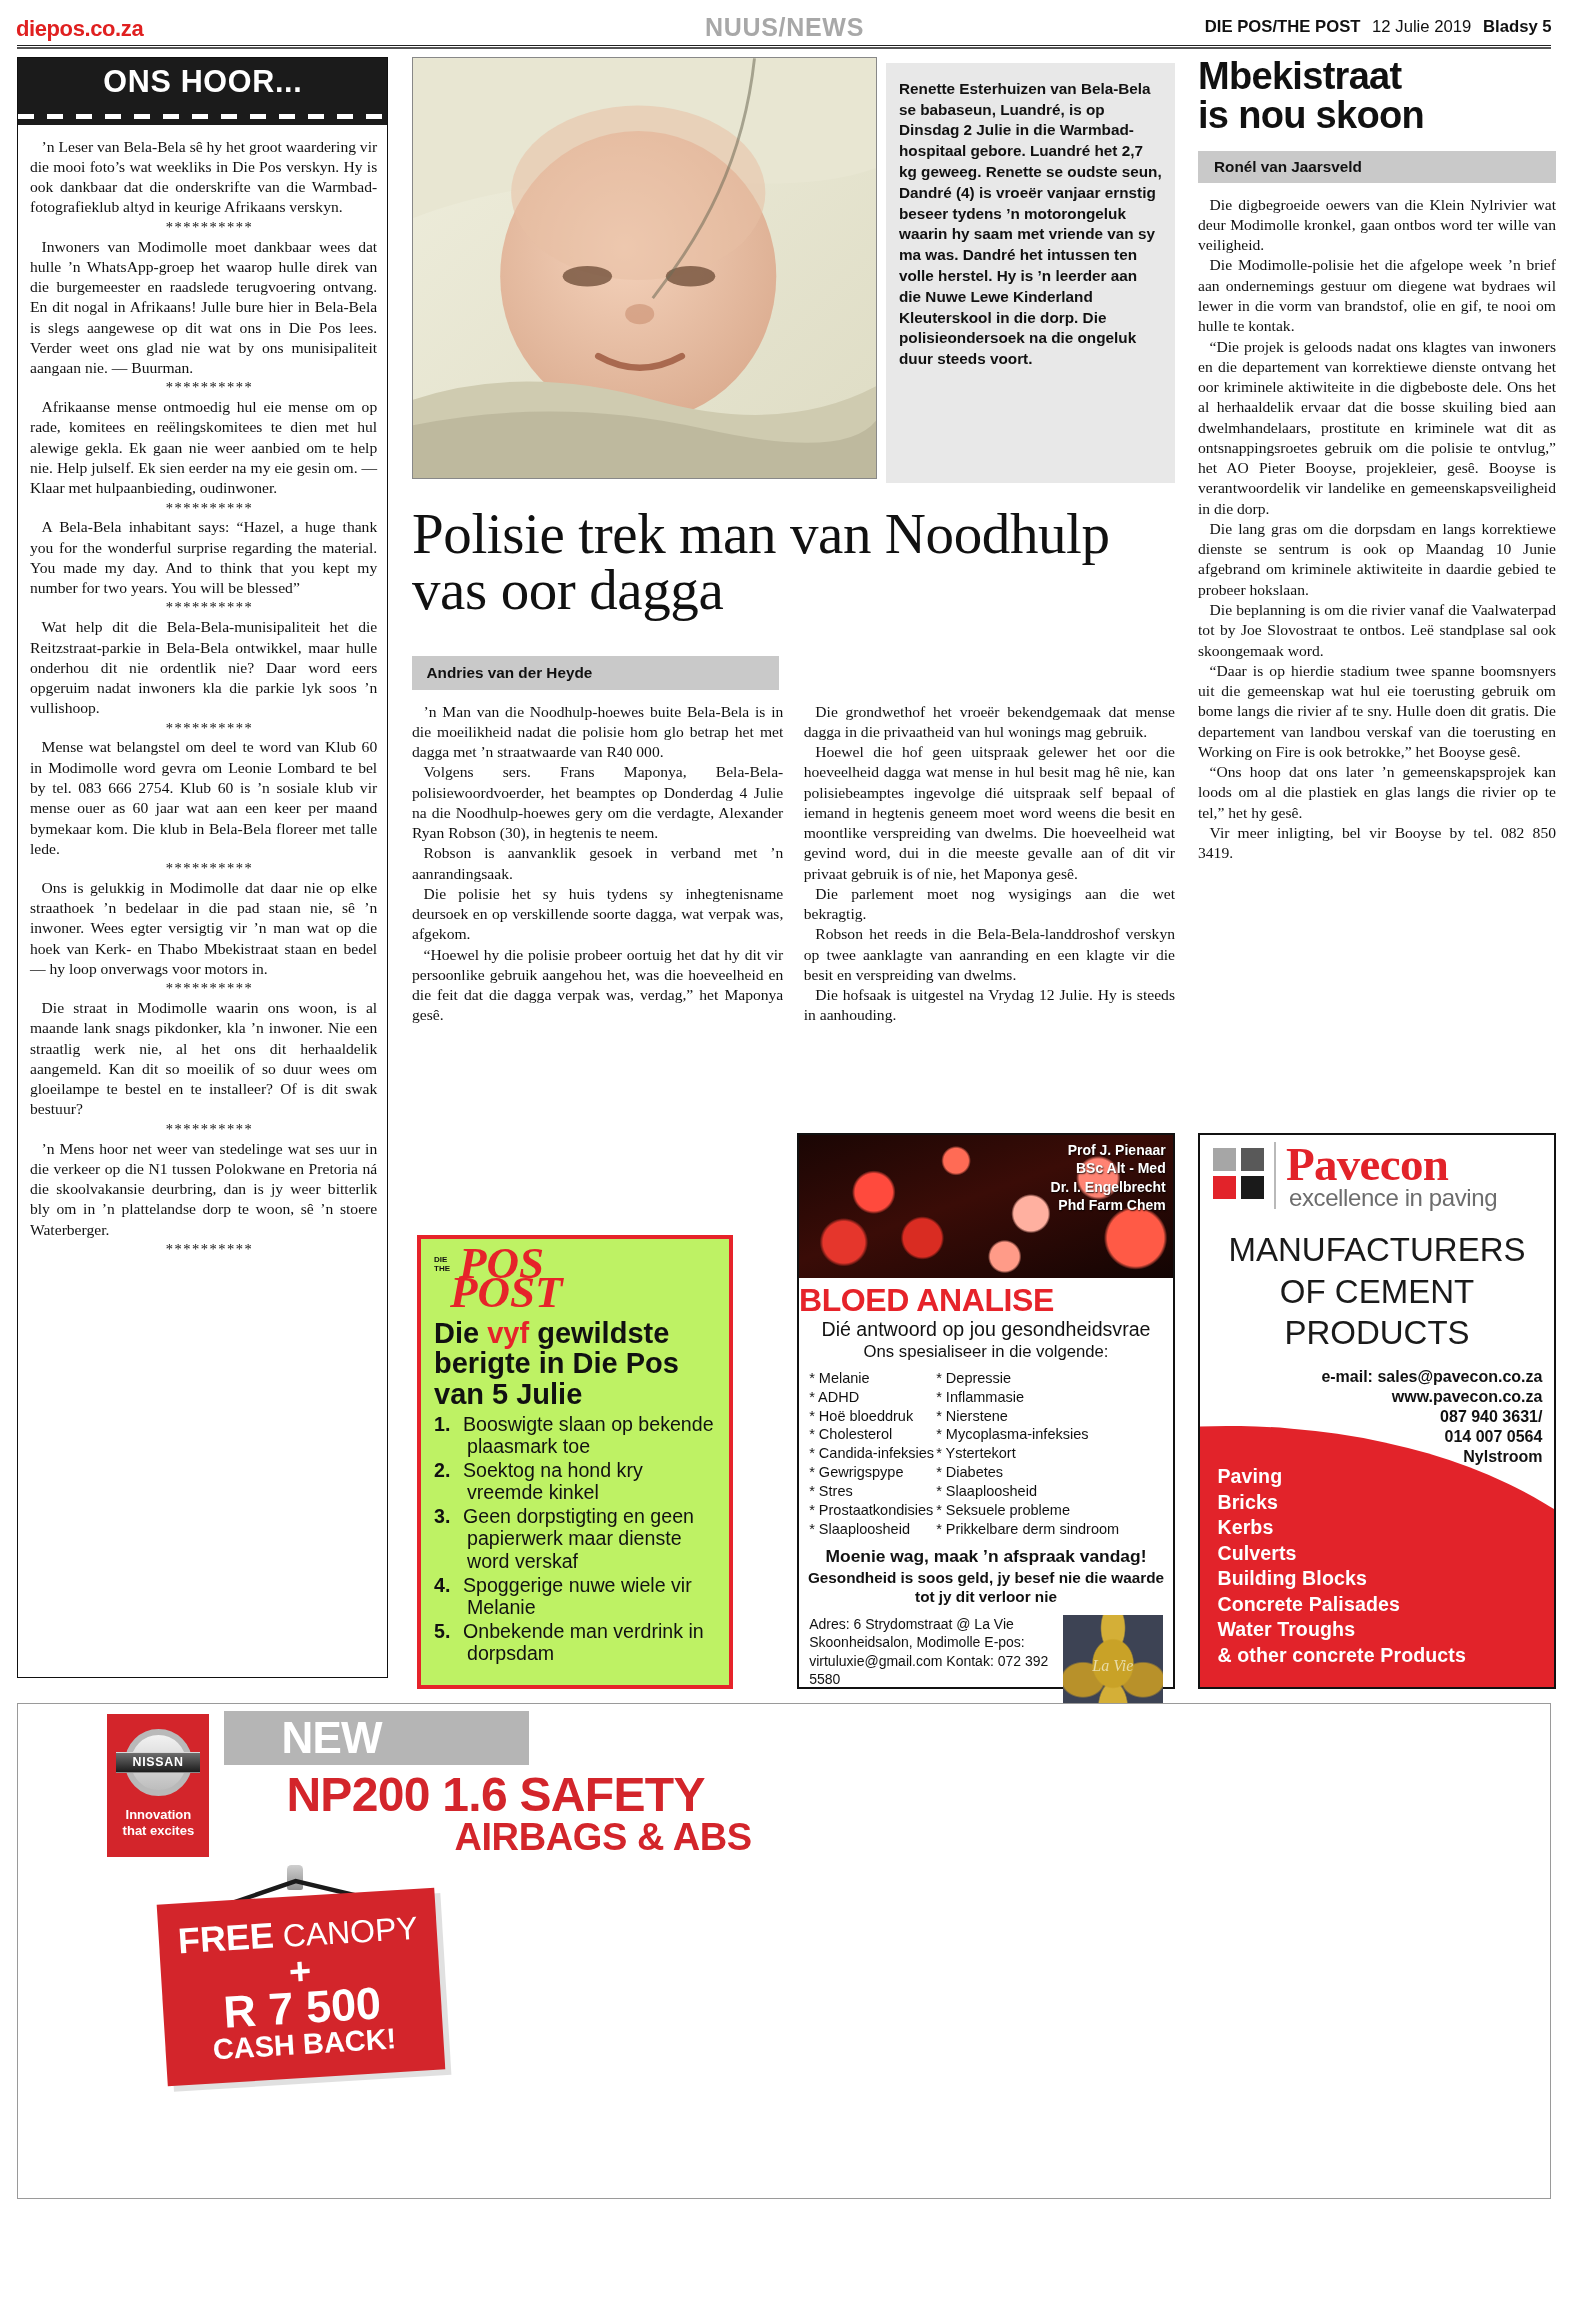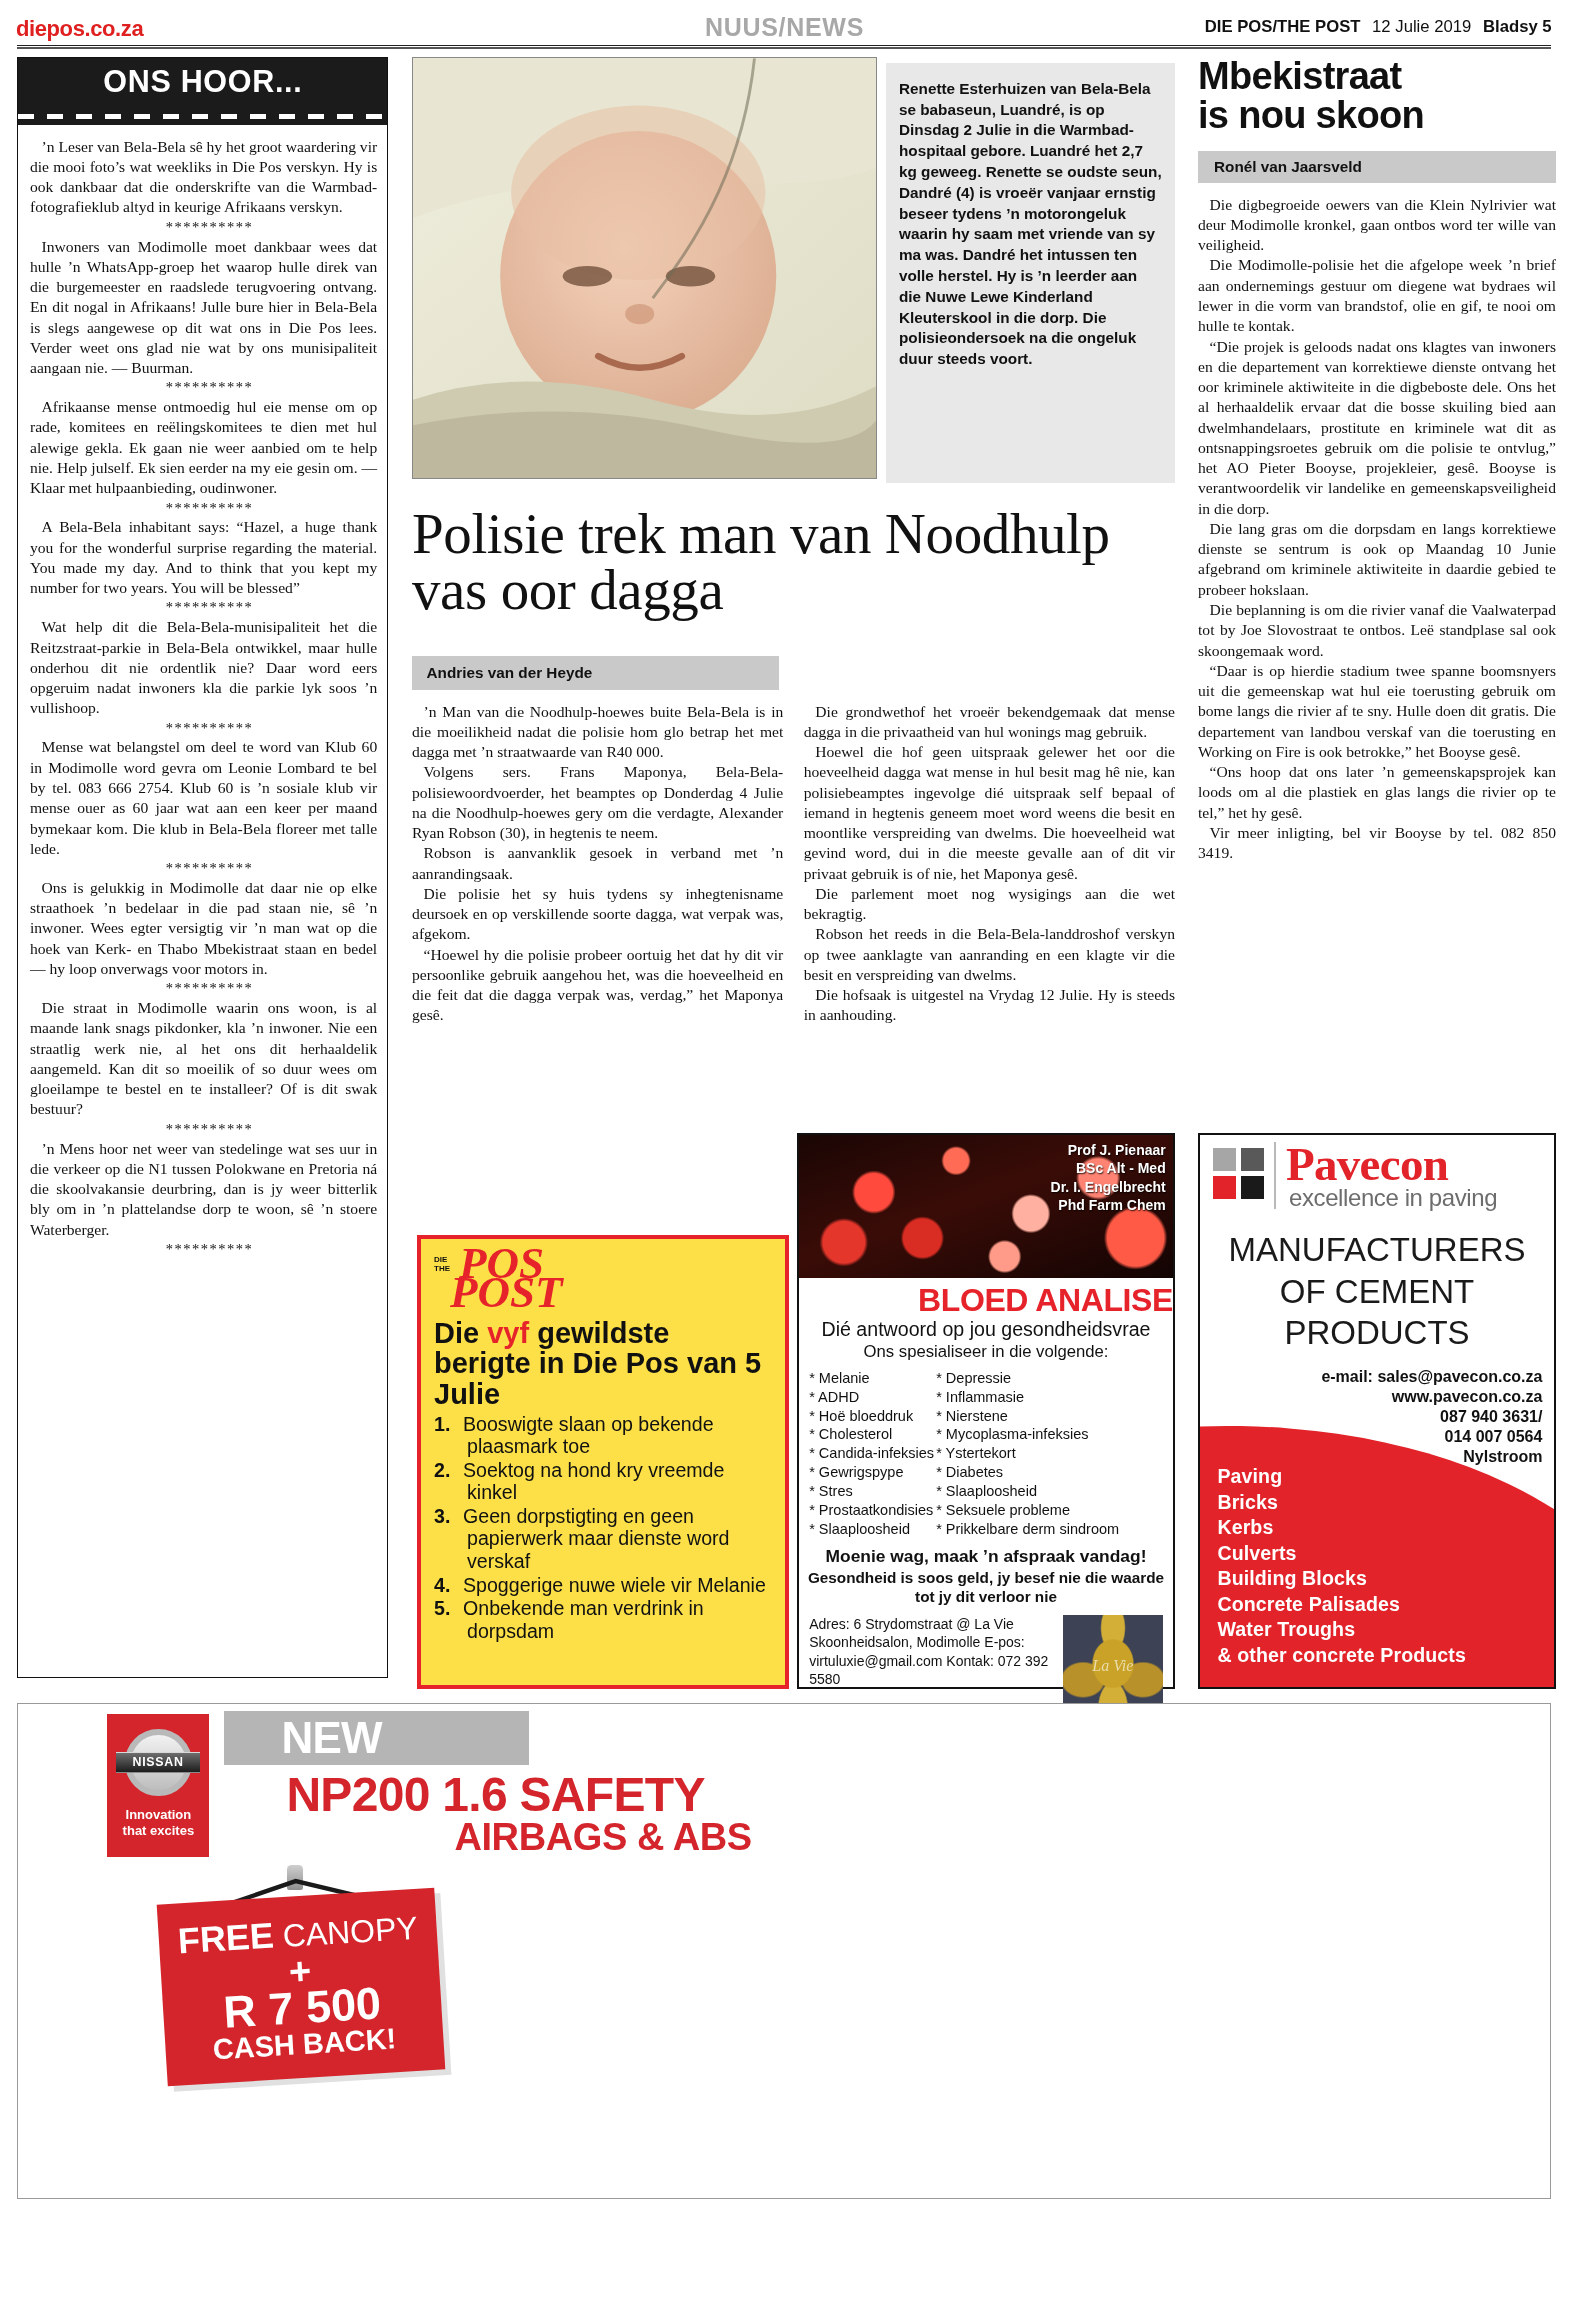--- a/index.html
+++ b/index.html
@@ -120,22 +120,22 @@
     font-weight:bold; font-size:15.3px;
   }
   .r-body {
     margin-top:11.6px;
     font-size:15.6px; line-height:1.30; text-align:justify;
   }
   .r-body p { margin:0; text-indent:11.6px; }
 
   
   .posbox {
-    position:absolute; left:417px; top:1235px; width:372px; height:454px;
-    border:4.4px solid #e6232a; background:#fde047; padding:10.2px 11.6px 7.3px 13px;
+    position:absolute; left:417px; top:1235px; width:316px; height:454px;
+    border:4.4px solid #e6232a; background:#bef264; padding:10.2px 11.6px 7.3px 13px;
   }
   .poslogo { height:67px; position:relative; }
   .poslogo .die-the {
     position:absolute; left:0; top:7.3px;
     font-family:"Liberation Sans", sans-serif;
     font-size:8px; font-weight:bold; line-height:1.05; color:#111;
   }
   .poslogo .pword {
     position:absolute; font-family:"Liberation Serif", serif;
     font-weight:bold; font-style:italic; color:#e6232a;
@@ -174,21 +174,21 @@
                radial-gradient(circle at 55% 85%, #ff9b88 0 6%, transparent 7%),
                linear-gradient(160deg,#1a0604,#3a0c07 45%,#120403);
   }
   .bloed-img .docs {
     position:absolute; right:7.3px; top:5.8px; text-align:right;
     font-family:"Liberation Sans", sans-serif;
     font-weight:bold; font-size:14px; line-height:1.32; color:#fff;
     text-shadow:0.7px 0.7px 1.5px rgba(0,0,0,.85);
   }
   .bloed-t1 {
-    text-align:right; color:#e6232a;
+    text-align:left; color:#e6232a;
     font-family:"Liberation Sans", sans-serif;
     font-weight:bold; font-size:32px; margin-top:4.4px; letter-spacing:-0.4px;
   }
   .bloed-t2 {
     text-align:center; font-family:"Liberation Sans", sans-serif;
     font-size:19.6px; margin-top:-1.5px;
   }
   .bloed-t3 {
     text-align:center; font-family:"Liberation Sans", sans-serif;
     font-size:16.7px; margin-top:0.7px;

